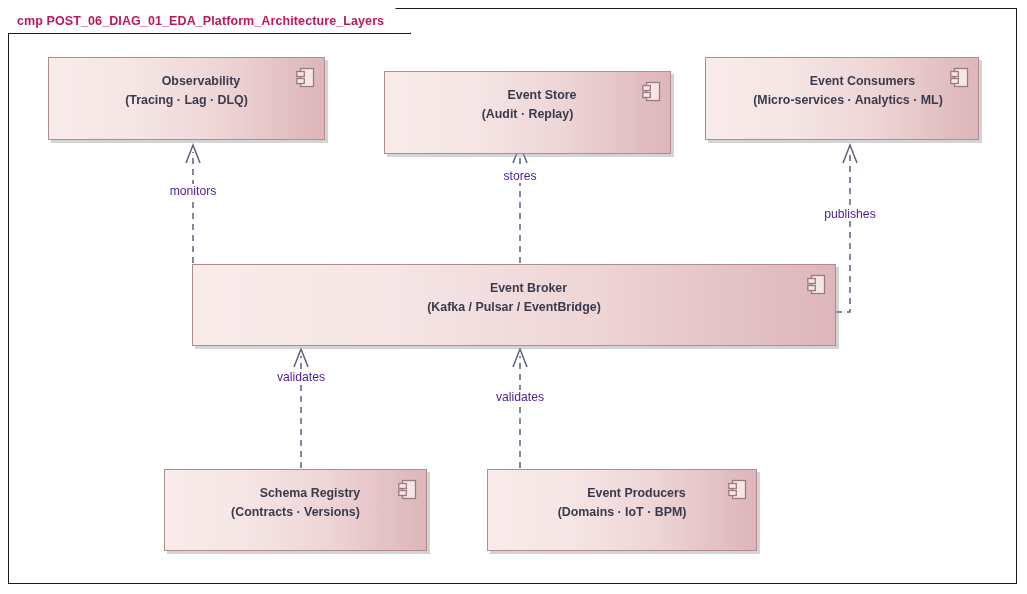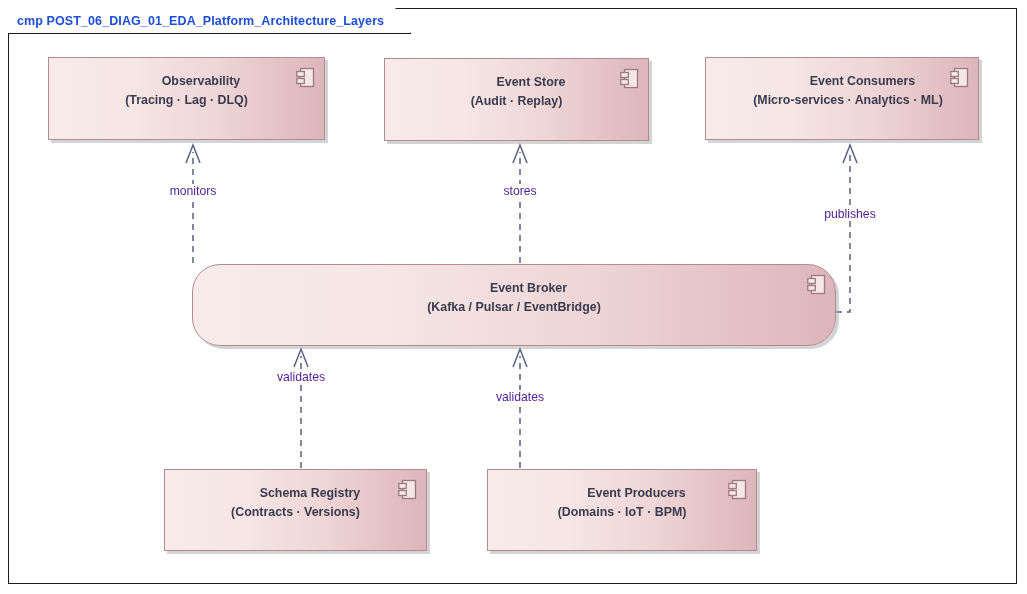--- a/index.html
+++ b/index.html
@@ -49,21 +49,21 @@
     position: absolute;
     left: 8px;
     top: 6px;
     height: 4px;
     background: #ffffff;
     z-index: 3;
   }
   .frame-tab-label {
     font-size: 12.5px;
     font-weight: bold;
-    color: #1d4ed8;
+    color: #be185d;
     letter-spacing: .1px;
     white-space: nowrap;
   }
 
   
   .component {
     position: absolute;
     box-sizing: border-box;
     border: 1.1px solid #b08c91;
     background: linear-gradient(to right, #f8ebea 0%, #f6e6e6 30%, #eed5d6 62%, #e2bfc3 88%, #ddb6bb 100%);
@@ -163,56 +163,56 @@
       <path class="edge-head" d="M294,367 L301,349 L308,367"></path>
     </g>
 
     <g>
       <path class="edge-line" d="M520,468 L520,356"></path>
       <path class="edge-head" d="M513,367 L520,349 L527,367"></path>
     </g>
   </svg>
 
   <div class="edge-label" style="left:193px; top:184px;">monitors</div>
-  <div class="edge-label" style="left:520px; top:184px;">stores</div>
+  <div class="edge-label" style="left:520px; top:169px;">stores</div>
   <div class="edge-label" style="left:850px; top:207px;">publishes</div>
   <div class="edge-label" style="left:301px; top:370px;">validates</div>
   <div class="edge-label" style="left:520px; top:390px;">validates</div>
 
   <div class="component" style="left:48px; top:57px; width:277px; height:83px;">
     <div class="component-title">Observability</div>
     <div class="component-subtitle">(Tracing · Lag · DLQ)</div>
     <svg class="uml-icon" viewBox="0 0 19 21">
       <rect x="4.5" y="1.5" width="13" height="18" fill="#f6e6e6" stroke="#9a7a80" stroke-width="1.3"></rect>
       <rect x="0.8" y="4.5" width="7.5" height="5" fill="#f6e6e6" stroke="#9a7a80" stroke-width="1.3"></rect>
       <rect x="0.8" y="11.5" width="7.5" height="5" fill="#f6e6e6" stroke="#9a7a80" stroke-width="1.3"></rect>
     </svg>
   </div>
 
-  <div class="component" style="left:384px; top:58px; width:265px; height:83px;">
+  <div class="component" style="left:384px; top:71px; width:287px; height:83px;">
     <div class="component-title">Event Store</div>
     <div class="component-subtitle">(Audit · Replay)</div>
     <svg class="uml-icon" viewBox="0 0 19 21">
       <rect x="4.5" y="1.5" width="13" height="18" fill="#f6e6e6" stroke="#9a7a80" stroke-width="1.3"></rect>
       <rect x="0.8" y="4.5" width="7.5" height="5" fill="#f6e6e6" stroke="#9a7a80" stroke-width="1.3"></rect>
       <rect x="0.8" y="11.5" width="7.5" height="5" fill="#f6e6e6" stroke="#9a7a80" stroke-width="1.3"></rect>
     </svg>
   </div>
 
   <div class="component" style="left:705px; top:57px; width:274px; height:83px;padding-left:12px;">
     <div class="component-title">Event Consumers</div>
     <div class="component-subtitle">(Micro-services · Analytics · ML)</div>
     <svg class="uml-icon" viewBox="0 0 19 21">
       <rect x="4.5" y="1.5" width="13" height="18" fill="#f6e6e6" stroke="#9a7a80" stroke-width="1.3"></rect>
       <rect x="0.8" y="4.5" width="7.5" height="5" fill="#f6e6e6" stroke="#9a7a80" stroke-width="1.3"></rect>
       <rect x="0.8" y="11.5" width="7.5" height="5" fill="#f6e6e6" stroke="#9a7a80" stroke-width="1.3"></rect>
     </svg>
   </div>
 
-  <div class="component" style="left:192px; top:264px; width:644px; height:82px;border-radius:28px;">
+  <div class="component" style="left:192px; top:264px; width:644px; height:82px;">
     <div class="component-title">Event Broker</div>
     <div class="component-subtitle">(Kafka / Pulsar / EventBridge)</div>
     <svg class="uml-icon" viewBox="0 0 19 21">
       <rect x="4.5" y="1.5" width="13" height="18" fill="#f6e6e6" stroke="#9a7a80" stroke-width="1.3"></rect>
       <rect x="0.8" y="4.5" width="7.5" height="5" fill="#f6e6e6" stroke="#9a7a80" stroke-width="1.3"></rect>
       <rect x="0.8" y="11.5" width="7.5" height="5" fill="#f6e6e6" stroke="#9a7a80" stroke-width="1.3"></rect>
     </svg>
   </div>
 
   <div class="component" style="left:164px; top:469px; width:263px; height:82px;">

